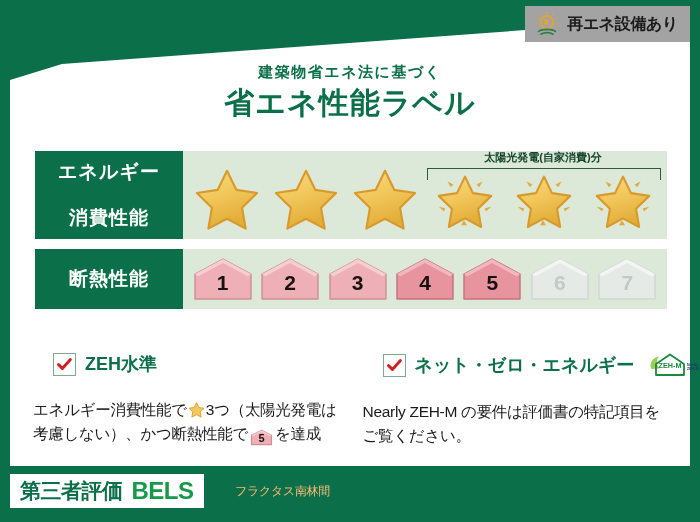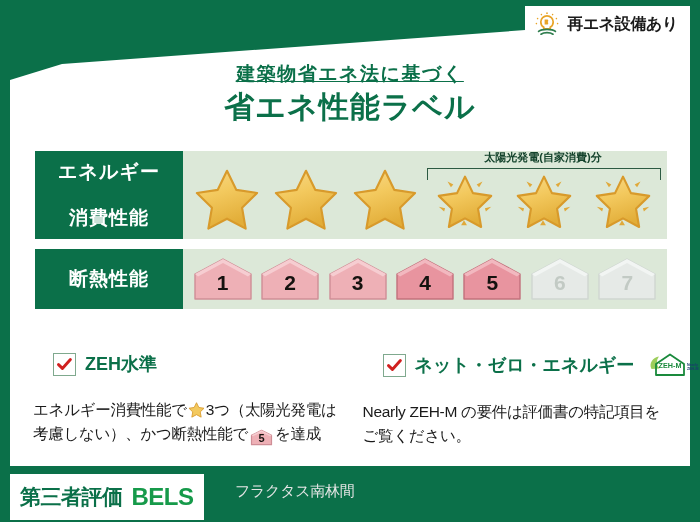--- a/index.html
+++ b/index.html
@@ -25,21 +25,21 @@
     display:flex;align-items:center;justify-content:center;
     font-size:17px;font-weight:bold;color:#1a1a1a;
     letter-spacing:-0.5px;
     z-index:6;
   }
 
   
   .renew-badge{
     position:absolute;right:10px;top:6px;
     height:36px;
-    background:#ffffff;
+    background:#a3a3a3;
     display:flex;align-items:center;
     padding:0 12px 0 9px;gap:7px;
     z-index:6;
   }
   .renew-badge .sun-ico{width:26px;height:26px;flex:0 0 26px;}
   .renew-badge .rtxt{
     font-size:16px;font-weight:bold;color:#1a1a1a;
     letter-spacing:-0.4px;white-space:nowrap;
   }
 
@@ -51,22 +51,22 @@
     clip-path:polygon(0 80px, 52px 64px, 100% 18px, 100% 100%, 0 100%);
     z-index:2;
   }
 
   
   .title-wrap{
     position:absolute;left:0;right:0;top:64px;
     text-align:center;z-index:4;
   }
   .subtitle{
-    font-size:19px;font-weight:bold;color:#0b7049;
-    letter-spacing:1.5px;line-height:1.1;text-decoration:underline;
+    font-size:15px;font-weight:bold;color:#0b7049;
+    letter-spacing:1.5px;line-height:1.1;
   }
   .maintitle{
     font-size:30px;font-weight:bold;color:#0b7049;
     letter-spacing:1px;line-height:1.25;margin-top:3px;
   }
 
   
   .rows{
     position:absolute;left:35px;right:33px;top:151px;z-index:4;
   }
@@ -168,34 +168,34 @@
     font-size:11px;font-weight:bold;color:#15120f;line-height:19px;
   }
 
   
   .footer{
     position:absolute;left:0;right:0;bottom:0;height:56px;
     z-index:5;
   }
   .bels-box{
     position:absolute;left:10px;top:8px;
-    height:46px;background:#ffffff;
+    height:34px;background:#ffffff;
     display:flex;align-items:center;
     padding:0 10px;gap:9px;
   }
   .bels-box .b3{
     font-size:21px;font-weight:bold;color:#0b7049;letter-spacing:-0.5px;
   }
   .bels-box .bels{
     font-size:24px;font-weight:bold;color:#169a4a;letter-spacing:-0.5px;
   }
   .bldg-name{
     position:absolute;left:235px;top:8px;height:34px;
     display:flex;align-items:center;
-    font-size:15px;color:#e5e5e5;letter-spacing:-0.3px;
+    font-size:12px;color:#fdba74;letter-spacing:-0.3px;
   }
   .eval-wrap{
     position:absolute;right:14px;top:4px;
     text-align:right;color:#ffffff;
   }
   .eval-date{font-size:15px;letter-spacing:-0.3px;line-height:1.5;}
   .eval-id{font-size:10px;letter-spacing:0.2px;line-height:1.4;margin-top:1px;}
 </style>
 </head>
 <body>

